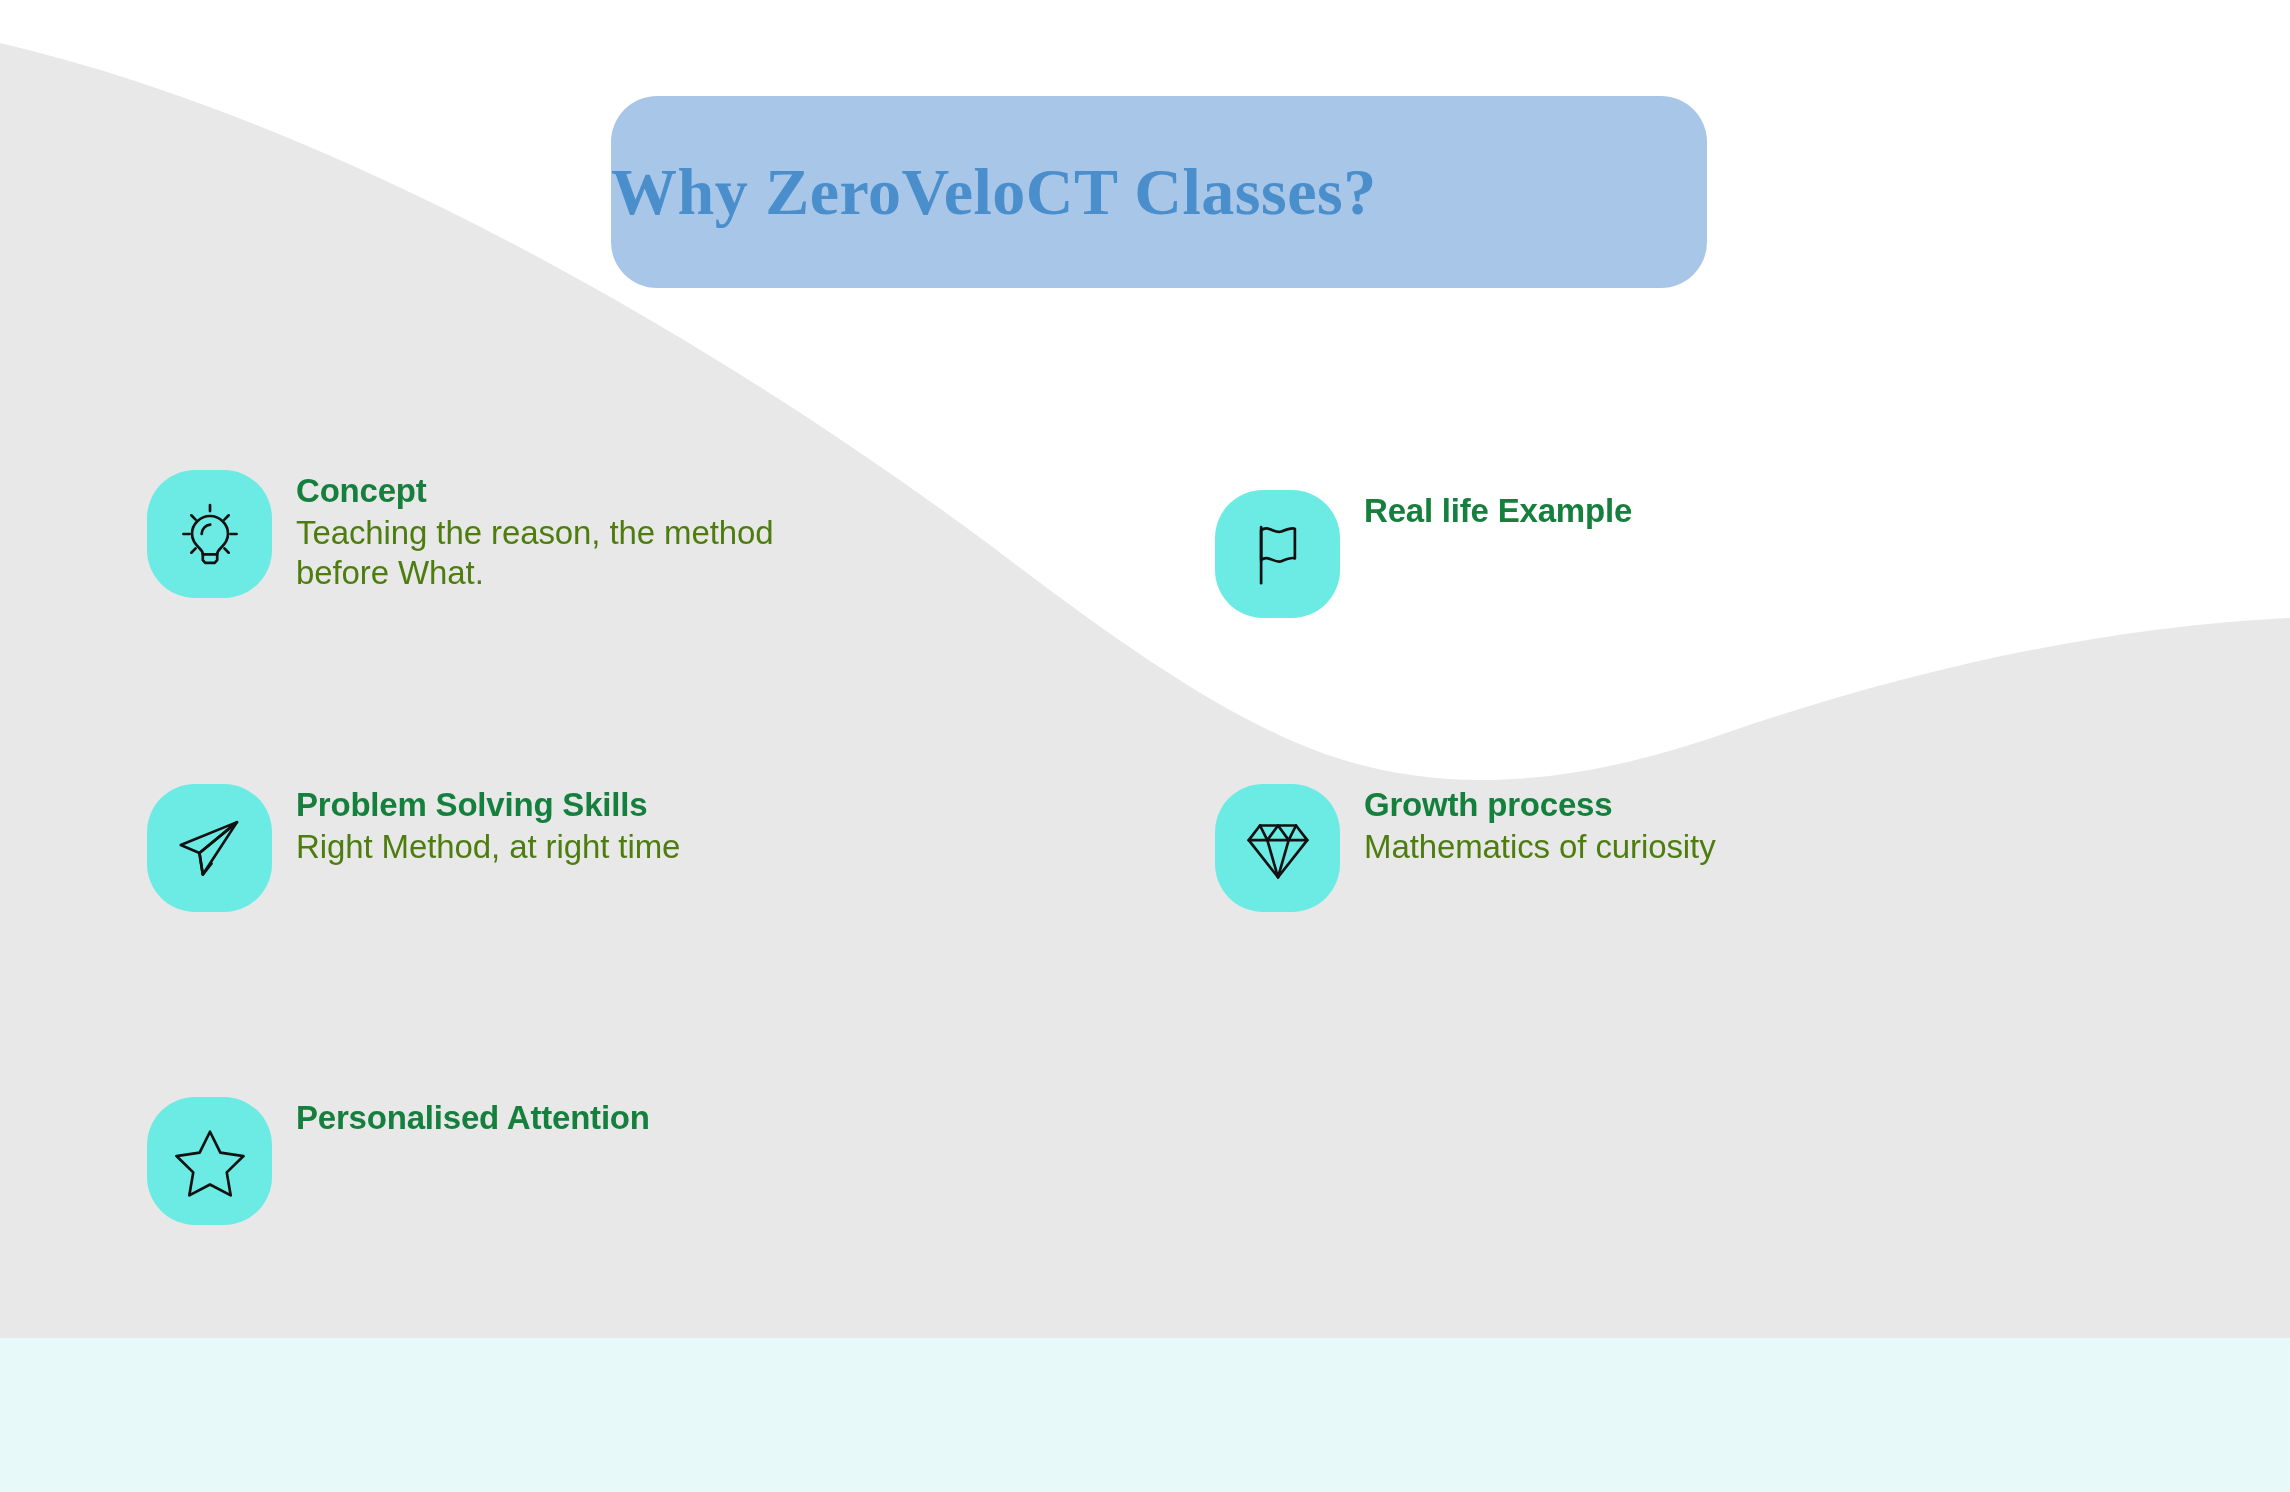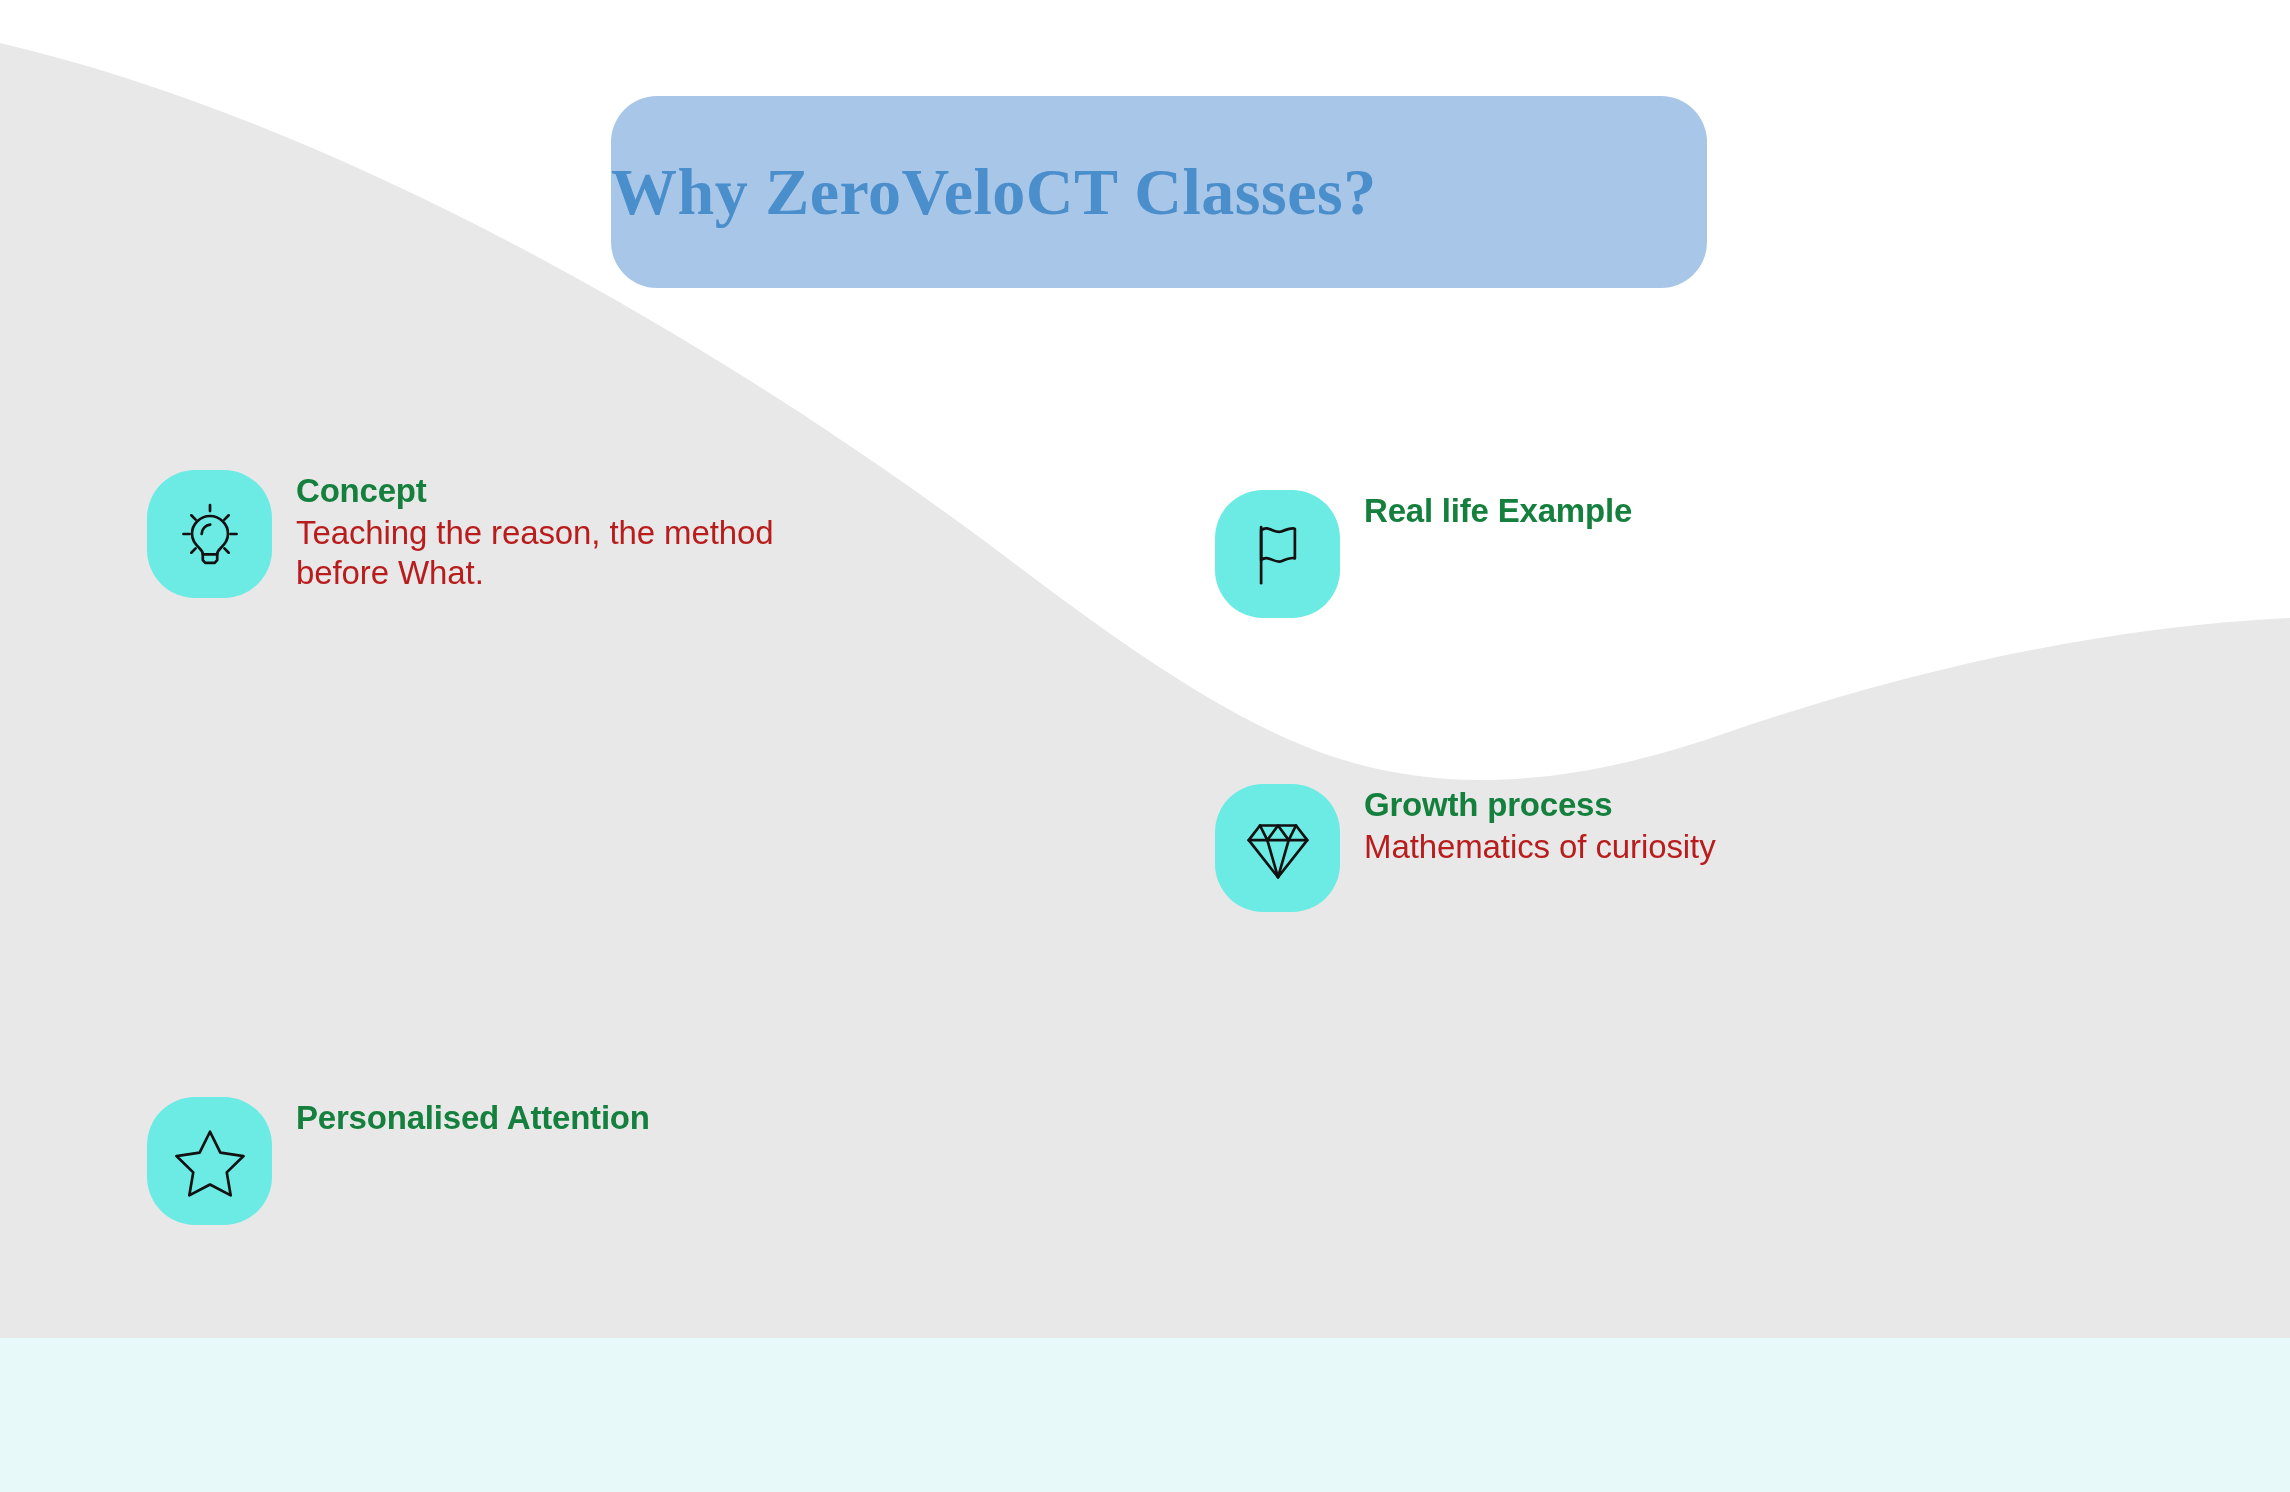--- a/index.html
+++ b/index.html
@@ -74,21 +74,21 @@
     font-size: 33px;
     font-weight: bold;
     color: #15803d;
     line-height: 1.12;
     letter-spacing: -0.2px;
     margin: 0;
     white-space: nowrap;
   }
   .feature-body {
     font-size: 33px;
-    color: #b91c1c;
+    color: #4d7c0f;
     line-height: 1.22;
     margin: 3px 0 0 0;
     white-space: pre-line;
     letter-spacing: -0.1px;
   }
 
   
   .f0 { left: 147px; top: 470px; }
   .f1 { left: 1215px; top: 490px; }
   .f2 { left: 147px; top: 784px; }
@@ -144,20 +144,33 @@
       <svg viewBox="0 0 64 64" fill="none" stroke="#111111" stroke-width="2.4" stroke-linecap="round" stroke-linejoin="round">
         <path d="M17 8 L 17 58"></path>
         <path d="M17 11 C 23 5.6 29 14.4 35 12 C 41 9.6 45 8.4 47 9.6 L 47 36 C 45 34.8 41 36 35 38.4 C 29 40.8 23 32 17 37.4 Z"></path>
       </svg>
     </div>
     <div class="feature-text">
       <div class="feature-heading">Real life Example</div>
     </div>
   </div>
 
+  <div class="feature f2">
+    <div class="icon-tile">
+      <svg viewBox="0 0 64 64" fill="none" stroke="#111111" stroke-width="2.4" stroke-linecap="round" stroke-linejoin="round">
+        <path d="M56 9 L 6 29.4 L 22.6 36.4 Z"></path>
+        <path d="M56 9 L 22.6 36.4 L 25.6 55.6 Z"></path>
+        <path d="M22.6 36.4 L 25.6 55.6 L 33.4 45.8"></path>
+      </svg>
+    </div>
+    <div class="feature-text">
+      <div class="feature-heading">Problem Solving Skills</div>
+      <div class="feature-body">Right Method, at right time</div>
+    </div>
+  </div>
 
   <div class="feature f3">
     <div class="icon-tile">
       <svg viewBox="0 0 64 64" fill="none" stroke="#111111" stroke-width="2.4" stroke-linecap="round" stroke-linejoin="round">
         <path d="M16 12 L 48 12 L 58 25 L 32 58 L 6 25 Z"></path>
         <path d="M6 25 L 58 25"></path>
         <path d="M16 12 L 22.5 25 L 32 58"></path>
         <path d="M48 12 L 41.5 25 L 32 58"></path>
         <path d="M22.5 25 L 32 12 L 41.5 25"></path>
       </svg>

